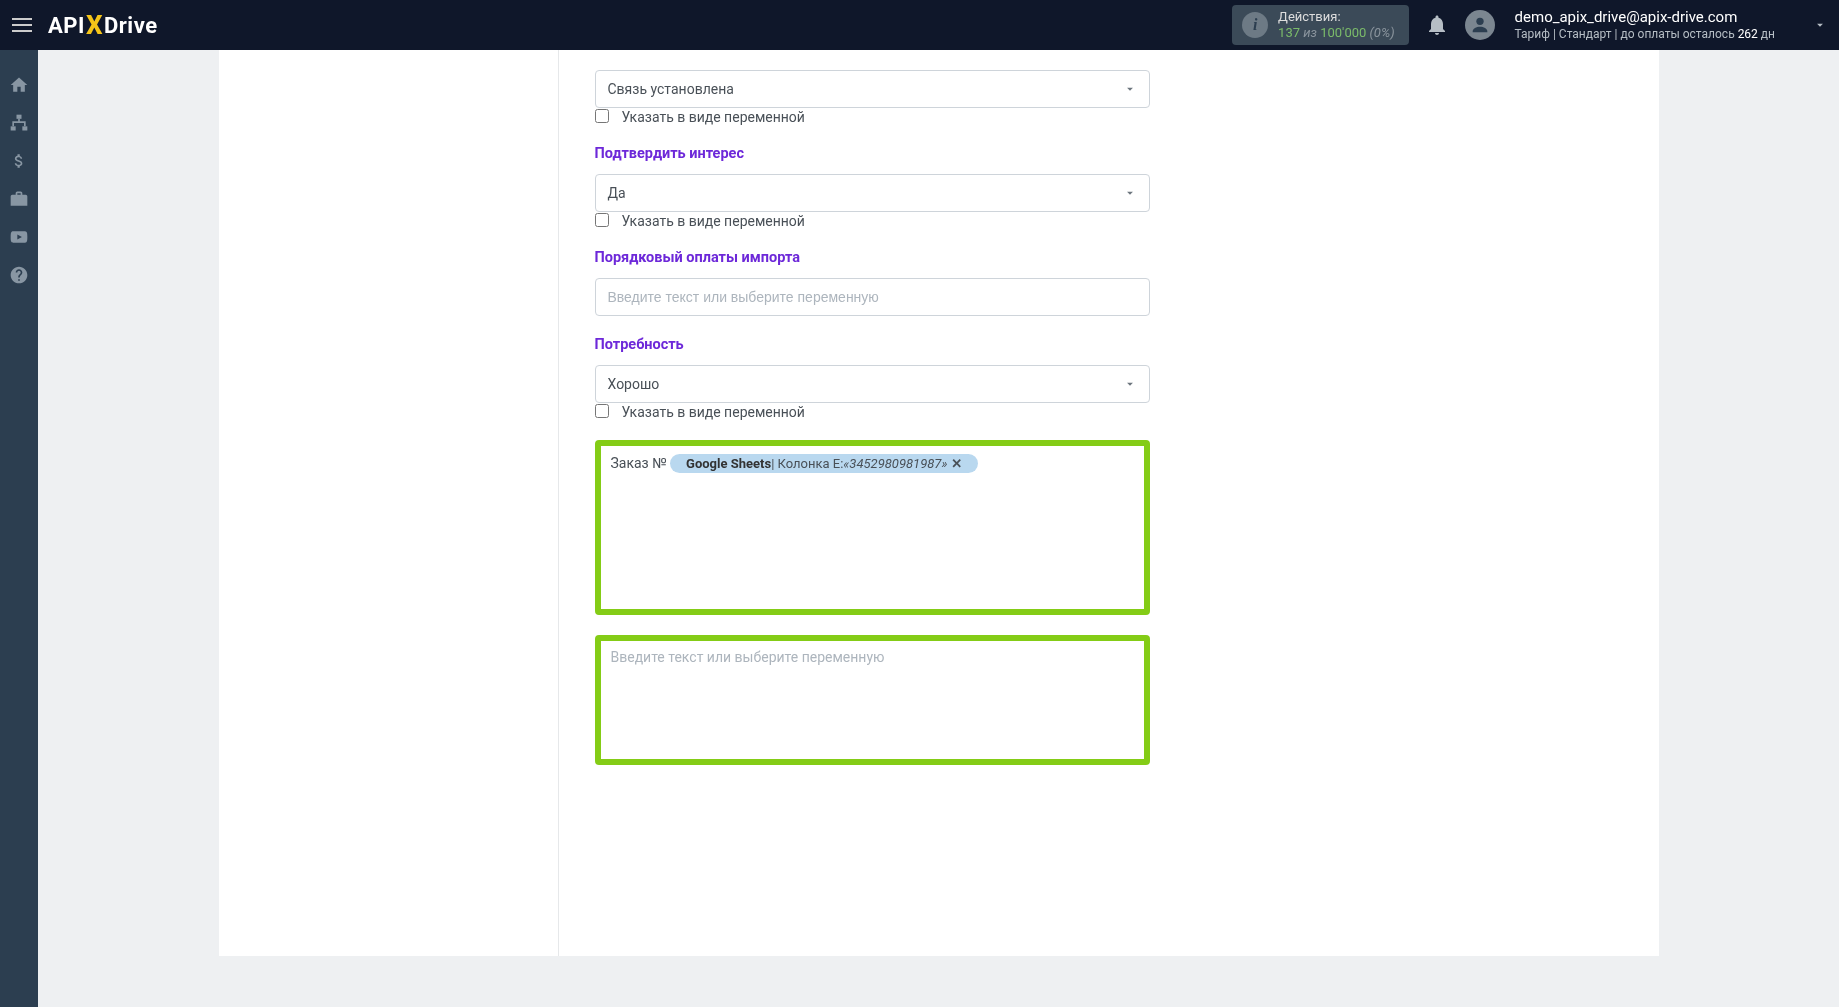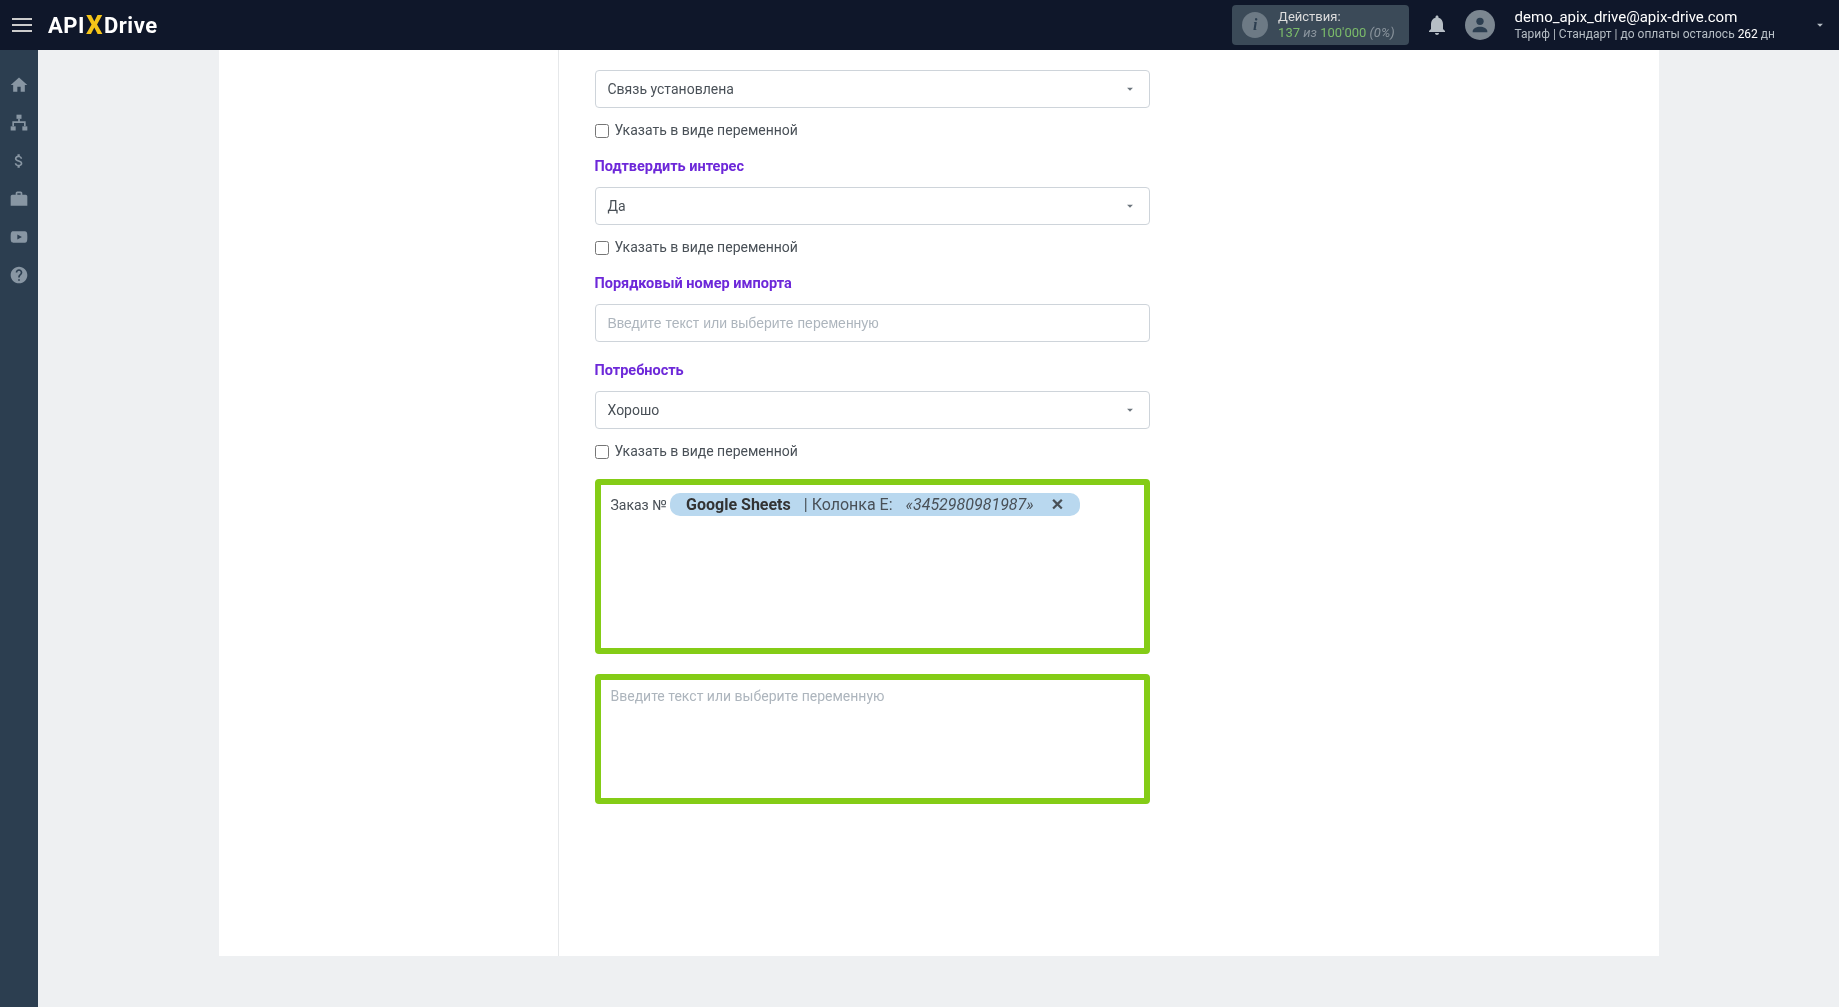--- a/index.html
+++ b/index.html
@@ -30,29 +30,29 @@
 .side-icon { width: 22px; height: 22px; cursor: pointer; color: #8896a3; display: flex; align-items: center; justify-content: center; }
 .main { flex: 1; overflow: auto; padding: 0; background: #eef0f2; }
 .content-wrap { margin: 0 auto; max-width: 1440px; display: flex; }
 .left-panel { width: 340px; background: #fff; min-height: 90vh; border-right: 1px solid #e6e8ea; }
 .form-panel { flex: 1; background: #fff; min-height: 90vh; padding: 0 36px 60px 36px; }
 .field-group { margin-top: 20px; max-width: 555px; }
 .field-label { font-size: 14.5px; font-weight: 700; color: #6d28d9; margin-bottom: 12px; }
 .select-box { border: 1px solid #ced4da; border-radius: 4px; height: 38px; display: flex; align-items: center; padding: 0 12px; justify-content: space-between; cursor: pointer; background: #fff; }
 .select-value { font-size: 14px; color: #495057; }
 .chev { color: #6c757d; }
-.checkbox-row { margin-top: 14px; display: flex; align-items: flex-end; gap: 6px; font-size: 14px; color: #495057; cursor: pointer; }
+.checkbox-row { margin-top: 1px; display: flex; align-items: flex-start; gap: 13px; font-size: 14px; color: #495057; cursor: pointer; }
 .checkbox-row input { width: 14px; height: 14px; }
 .text-input { border: 1px solid #ced4da; border-radius: 4px; height: 38px; width: 100%; padding: 0 12px; font-size: 14px; color: #495057; outline: none; }
 .text-input::placeholder { color: #adb5bd; }
 .richbox { border: 6px solid #84cc16; border-radius: 4px; min-height: 175px; padding: 8px 10px; font-size: 14px; background: #fff; cursor: text; }
 .richbox.tall { min-height: 130px; }
 .richbox .placeholder { color: #adb5bd; }
 .richbox .prefix { color: #495057; }
-.tag { display: inline-flex; align-items: center; background: #b9d8ef; border-radius: 10px; padding: 2px 16px; font-size: 16px; color: #495057; gap: 13px; }
+.tag { display: inline-flex; align-items: center; background: #b9d8ef; border-radius: 10px; padding: 2px 16px; font-size: 13px; color: #495057; }
 .tag .bold { font-weight: 700; color: #333; }
 .tag .ital { font-style: italic; }
 .tag .tag-x { margin-left: 4px; cursor: pointer; font-weight: 700; }
 svg { display: block; }
 .scaler { width: 1839px; height: 1007px; transform-origin: top left; }
 </style>
 </head>
 <body>
 
 <div class="scaler" id="scaler">
@@ -173,21 +173,21 @@
                   </svg>
               </span>
             </div>
             <label class="checkbox-row">
               <input type="checkbox" style="">
               <span>Указать в виде переменной</span>
             </label>
           </div>
 
           <div class="field-group">
-            <div class="field-label">Порядковый номер импорта</div>
+            <div class="field-label">Порядковый оплаты импорта</div>
             <input class="text-input" type="text" placeholder="Введите текст или выберите переменную" style="">
           </div>
 
           <div class="field-group">
             <div class="field-label">Потребность</div>
             <div class="select-box">
               <span class="select-value">Хорошо</span>
               <span class="chev">
                 <svg width="14" height="14" viewBox="0 0 24 24" fill="currentColor">
                     <path d="M7 10l5 5 5-5z"></path>

